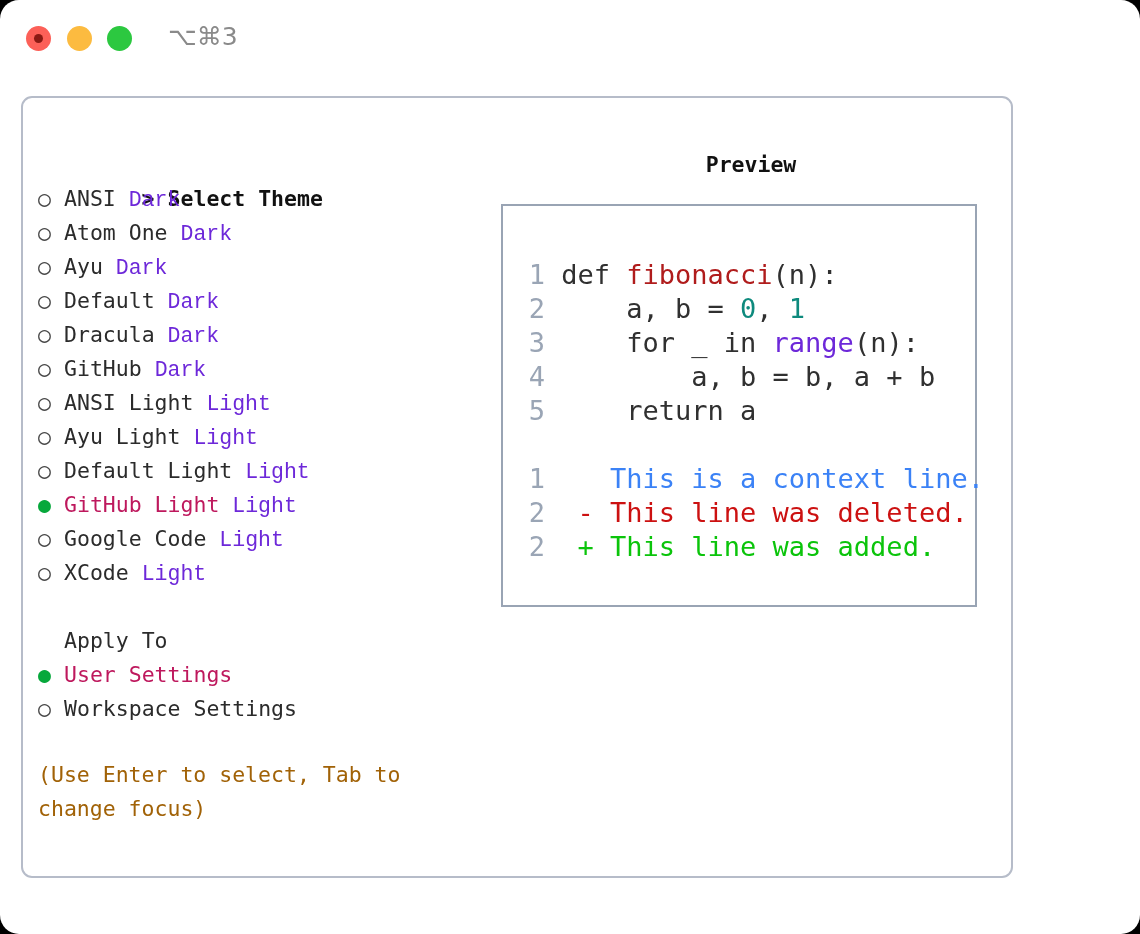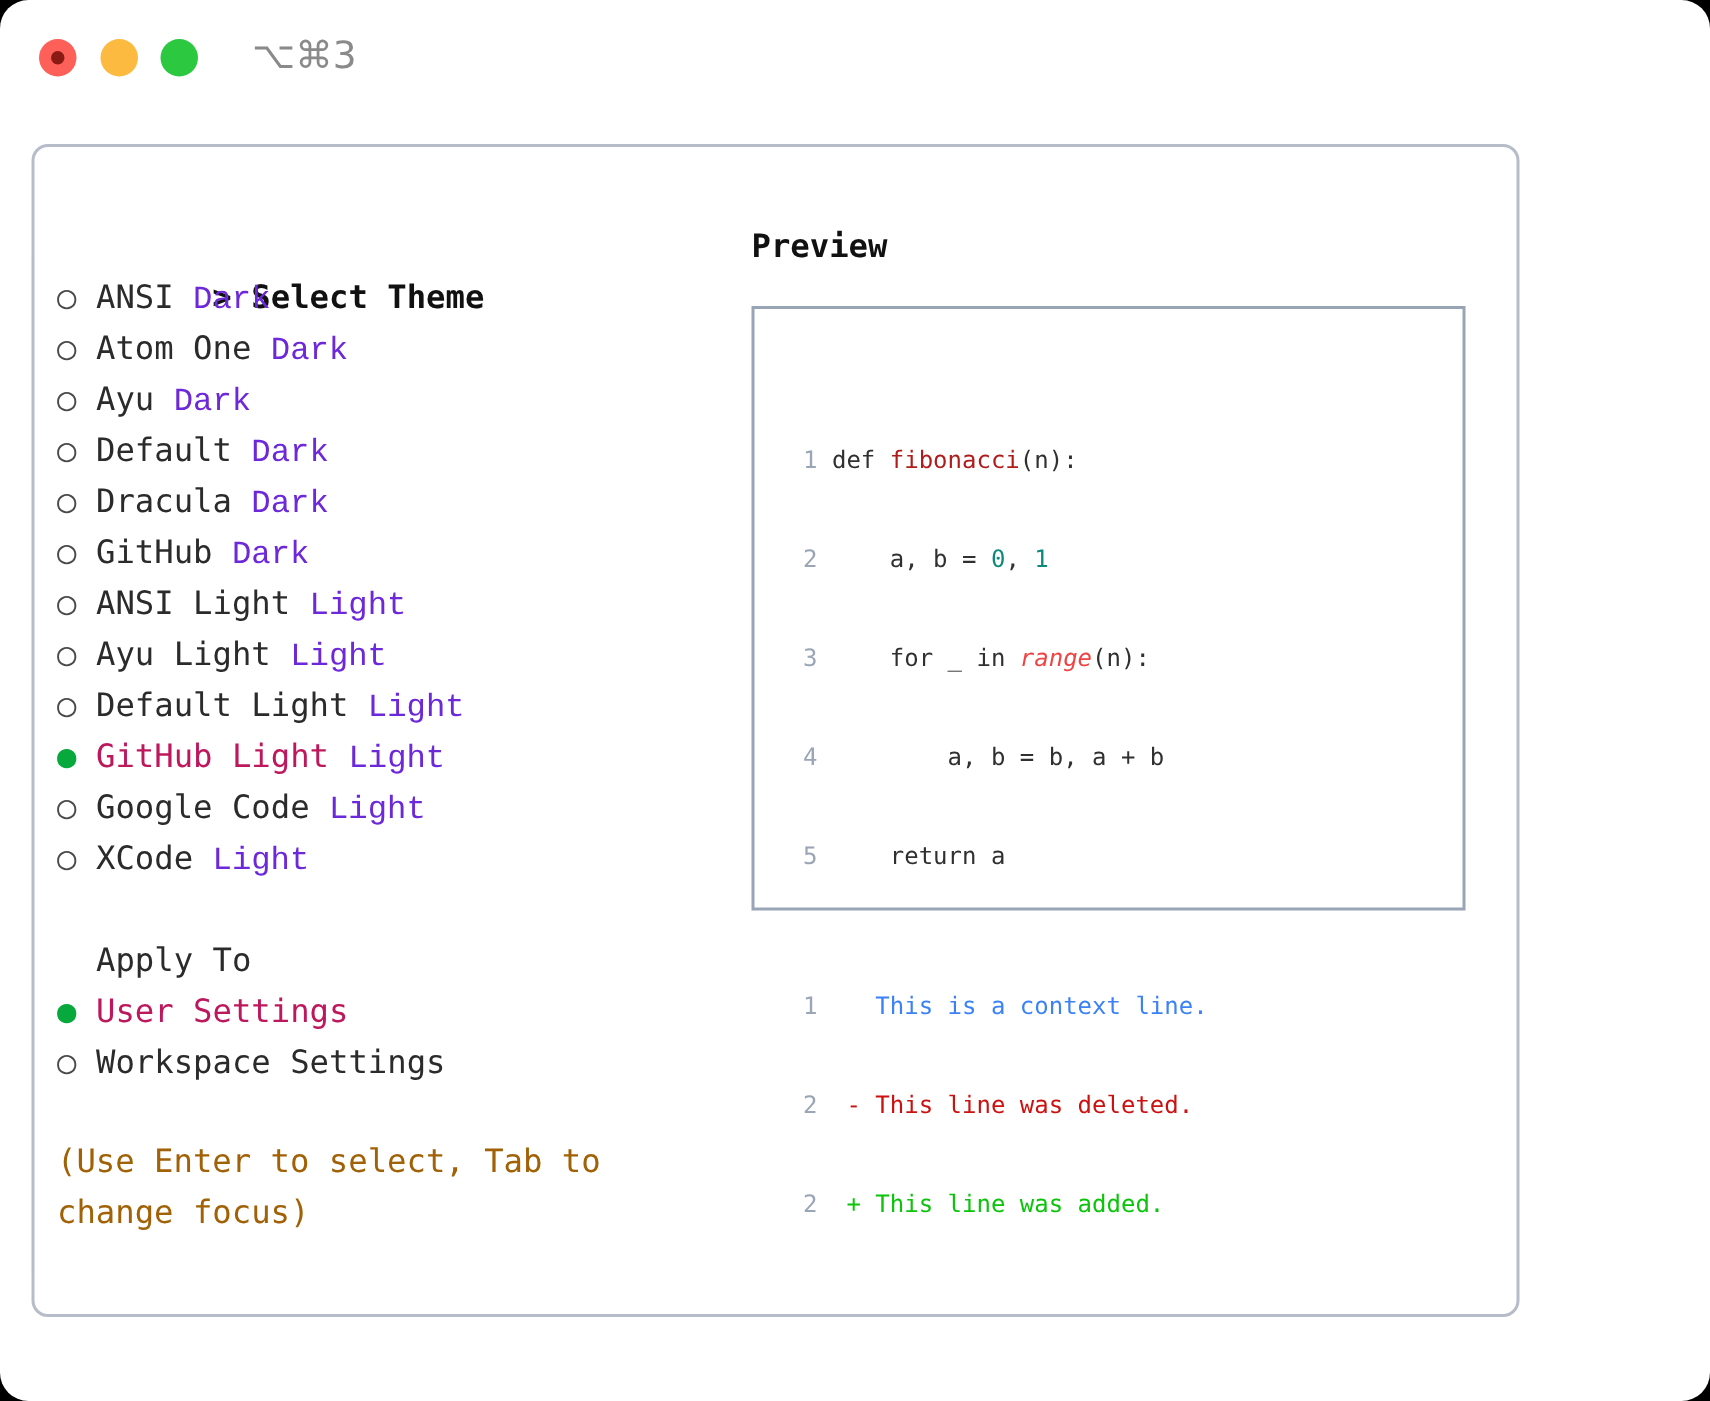--- a/index.html
+++ b/index.html
@@ -130,55 +130,55 @@
     left: 478px;
     top: 50px;
     width: 500px;
   }
   #preview-title {
     font-size: 21.5px;
     line-height: 34px;
     font-weight: bold;
     color: #111111;
     white-space: pre;
+    text-align: center;
   }
   #preview-box {
     margin-top: 22px;
     width: 476px;
     height: 403px;
     border: 2px solid #99a4b4;
     box-sizing: border-box;
     background: #ffffff;
     position: relative;
   }
   #code-area {
     position: absolute;
     left: 16px;
     top: 52px;
     right: 6px;
   }
   .code-line {
     height: 34px;
     line-height: 34px;
-    font-size: 16px;
-    white-space: pre;
-    margin-top: 32px;
+    font-size: 27px;
+    white-space: pre;
   }
   .lineno {
     display: inline-block;
     width: 26px;
     text-align: right;
     color: #9aa5b5;
   }
   .code-text { color: #303030; }
 
   .tok-kw   { color: #303030; }
   .tok-fn   { color: #b01c1c; }
   .tok-num  { color: #0e8a7d; }
-  .tok-call { color: #ef4444; font-style: italic; }
+  .tok-call { color: #6d28d9; }
 
   .diff-gap { height: 34px; }
   .diff-context { color: #3b82f6; }
   .diff-del { color: #cc1111; }
   .diff-add { color: #0bc40b; }
 </style>
 </head>
 <body>
 
 <div id="window">

